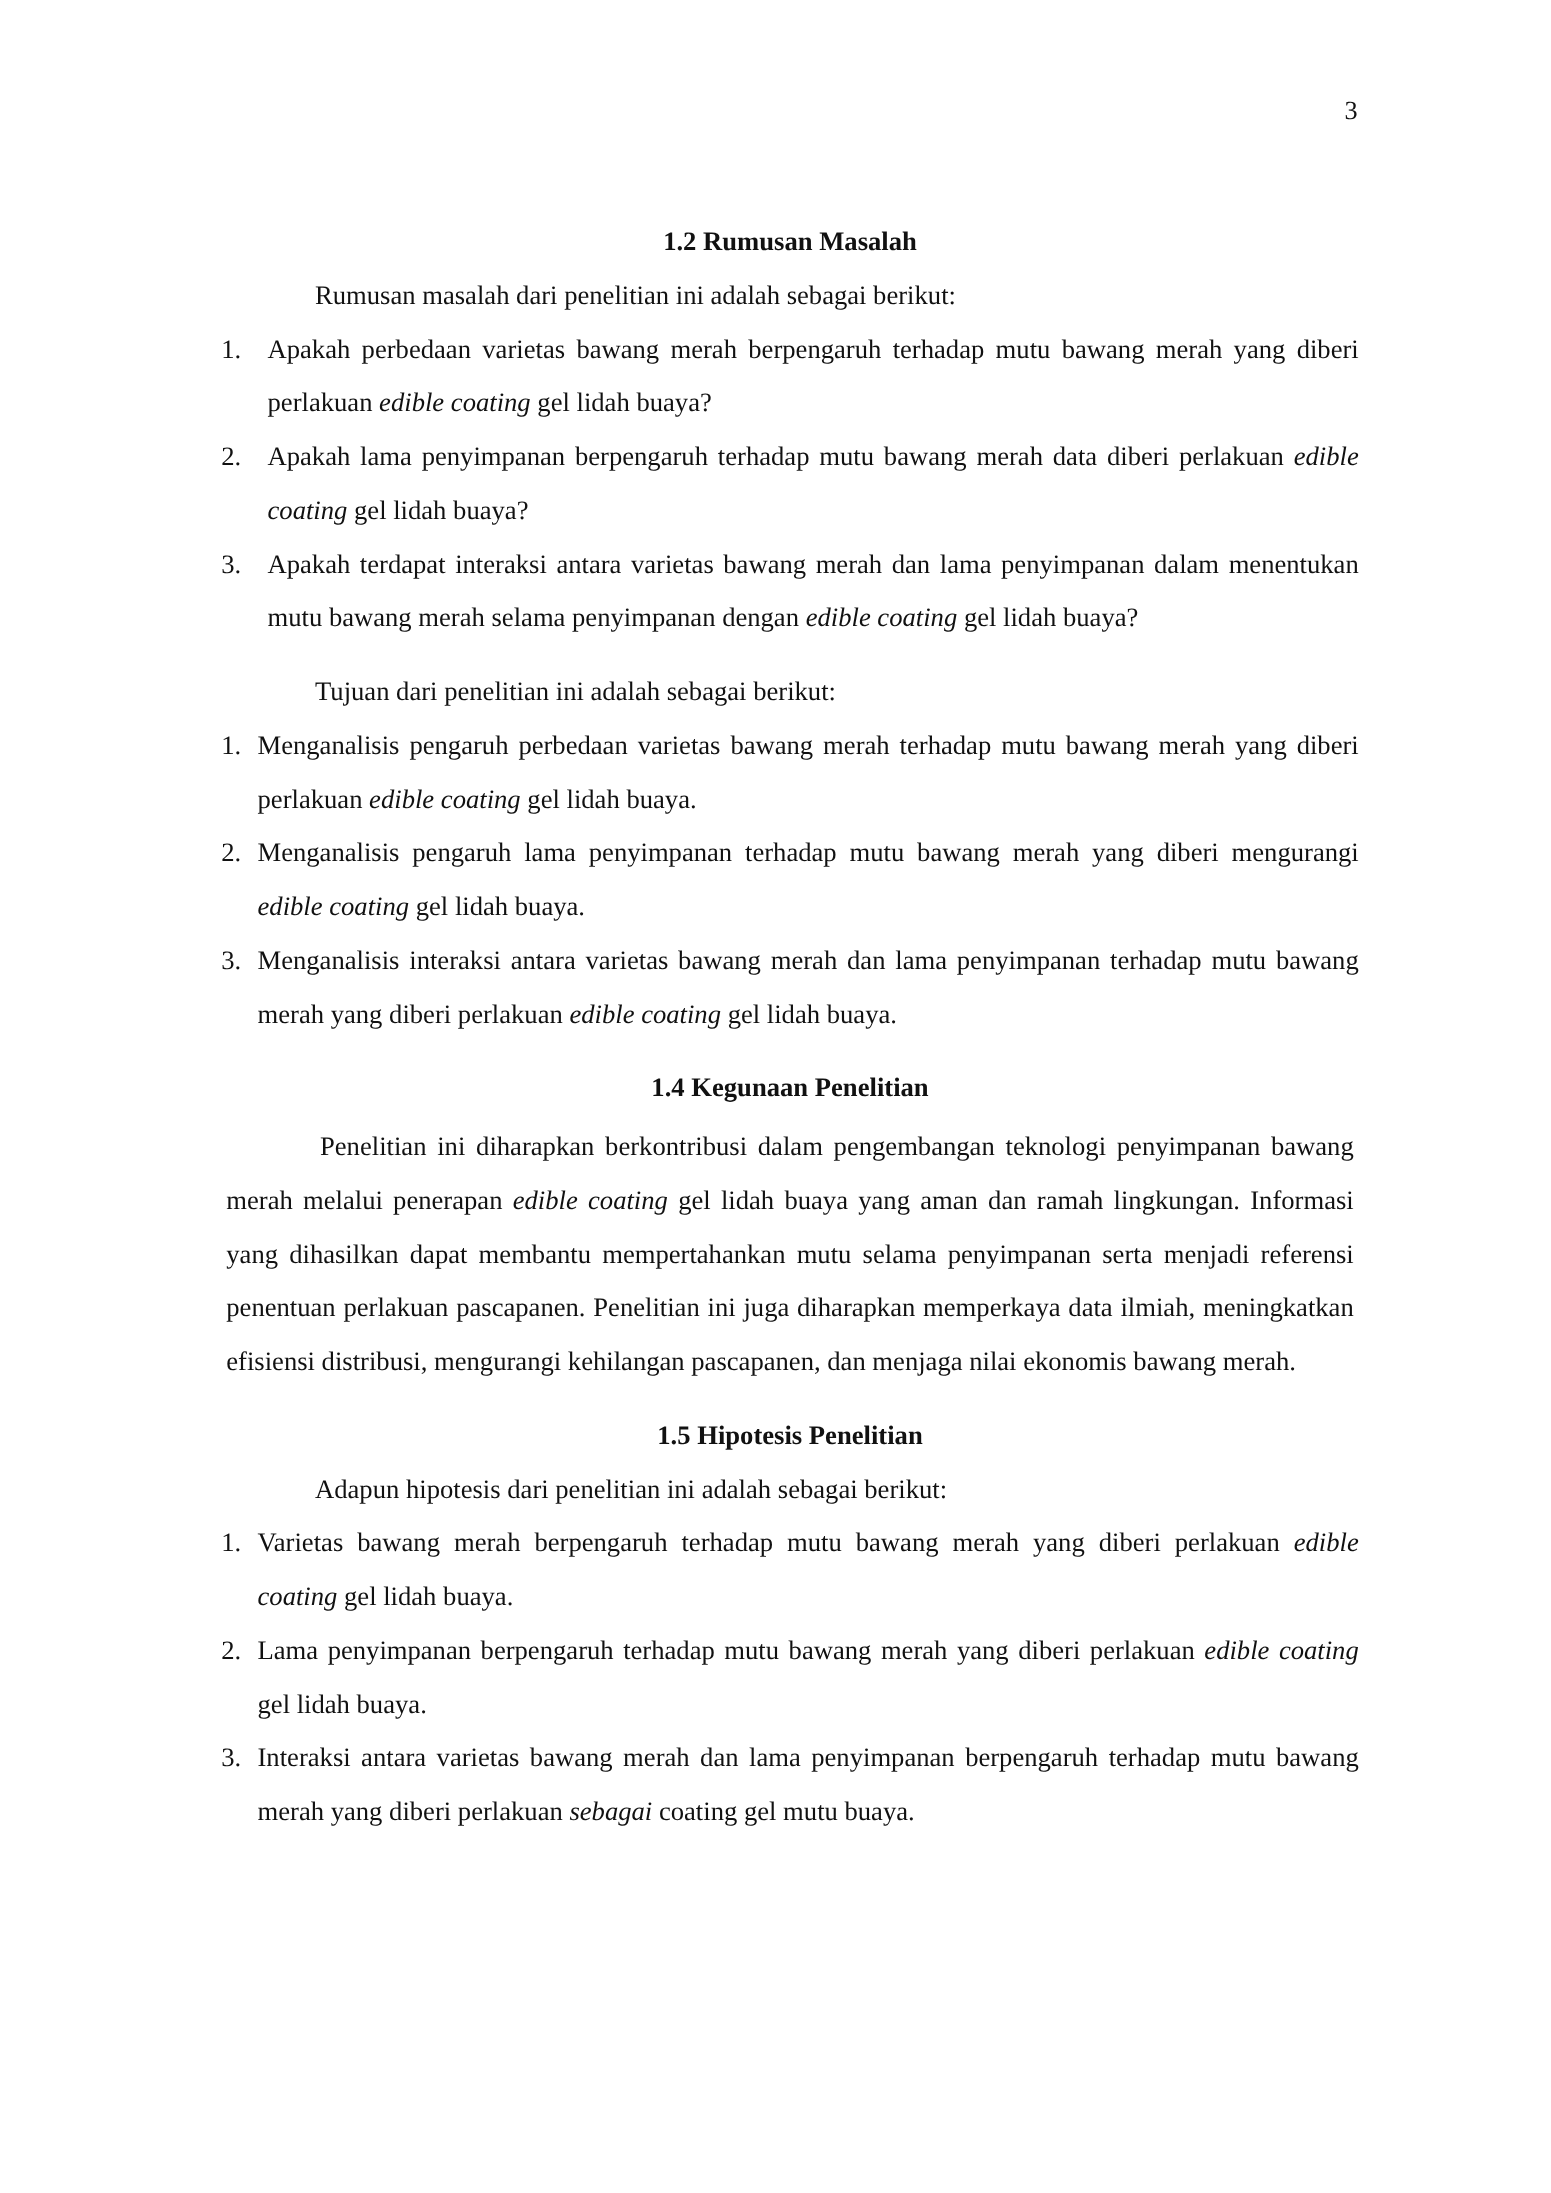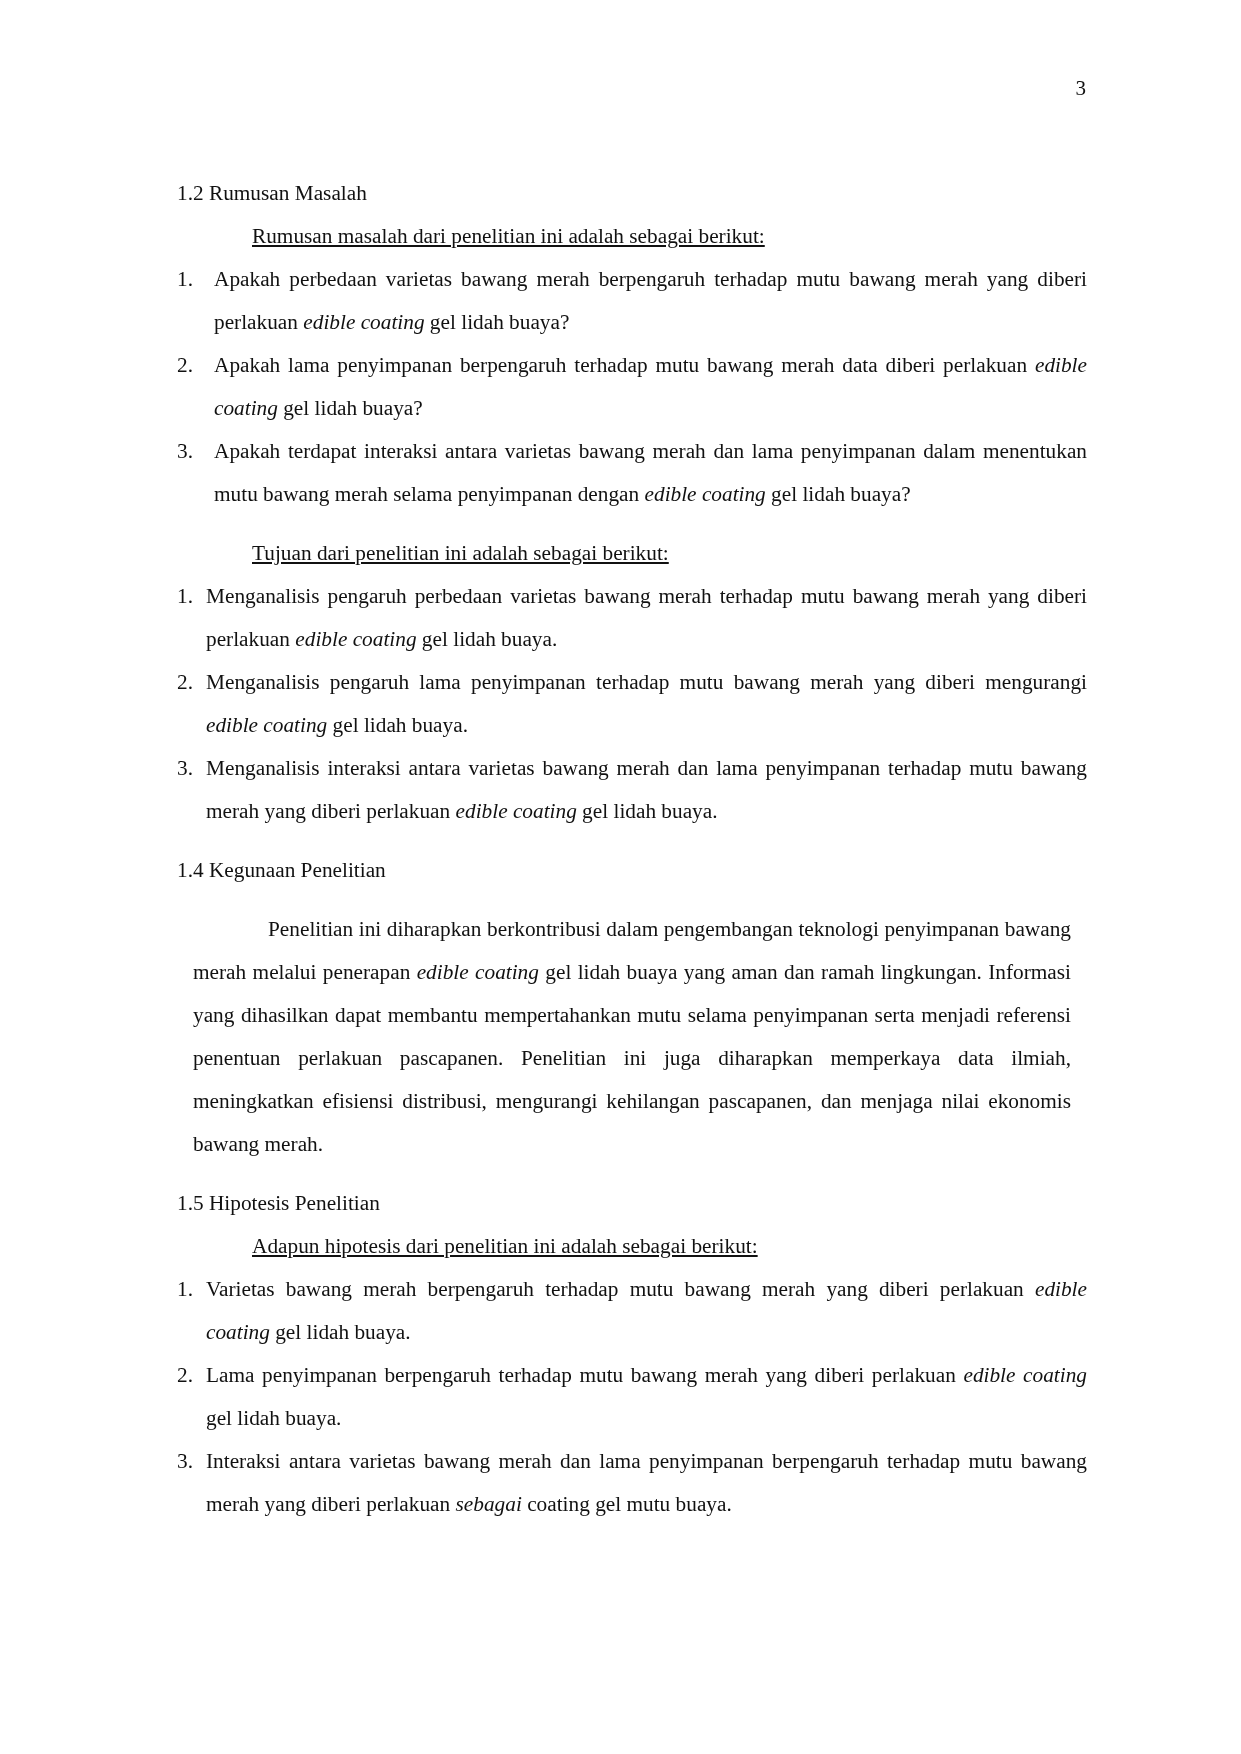--- a/index.html
+++ b/index.html
@@ -9,24 +9,24 @@
       color: #111111;
     }
     .page-number {
       position: absolute; top: 76px; right: 155px;
       font-size: 21px; line-height: 24px;
     }
     .content {
       position: absolute; left: 177px; top: 172px; width: 910px;
       font-size: 21.3px; line-height: 43px;
     }
-    .heading { font-weight: normal; margin: 0; line-height: 43px; }
+    .heading { font-weight: bold; margin: 0; line-height: 43px; text-align: center; }
     .section { margin-bottom: 16px; }
-    .intro { margin: 0; text-indent: 75px; text-align: justify; text-decoration: underline; }
-    .para { margin: 16px; text-indent: 75px; text-align: justify; text-align-last: left; }
+    .intro { margin: 0; text-indent: 75px; text-align: justify; }
+    .para { margin: 4px; text-indent: 75px; text-align: justify; text-align-last: left; }
     ol { margin: 0; padding: 0; list-style: none; }
     li { position: relative; text-align: justify; text-align-last: left; }
     li .num { position: absolute; left: 0; top: 0; }
     .list-wide li { padding-left: 37px; }
     .list-narrow li { padding-left: 29px; }
     i { }
   </style>
 </head>
 <body>
 

